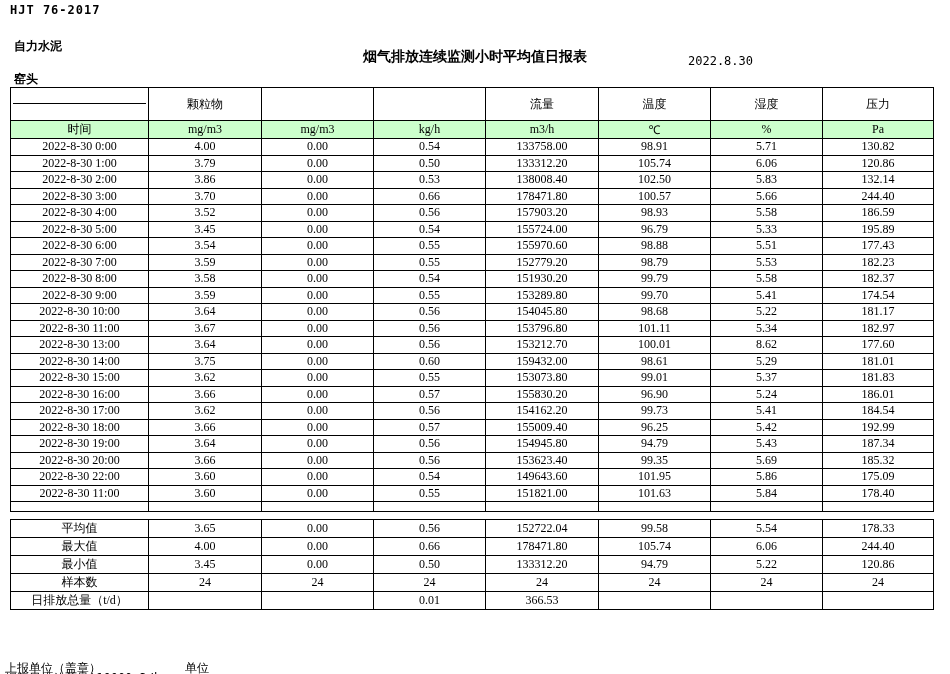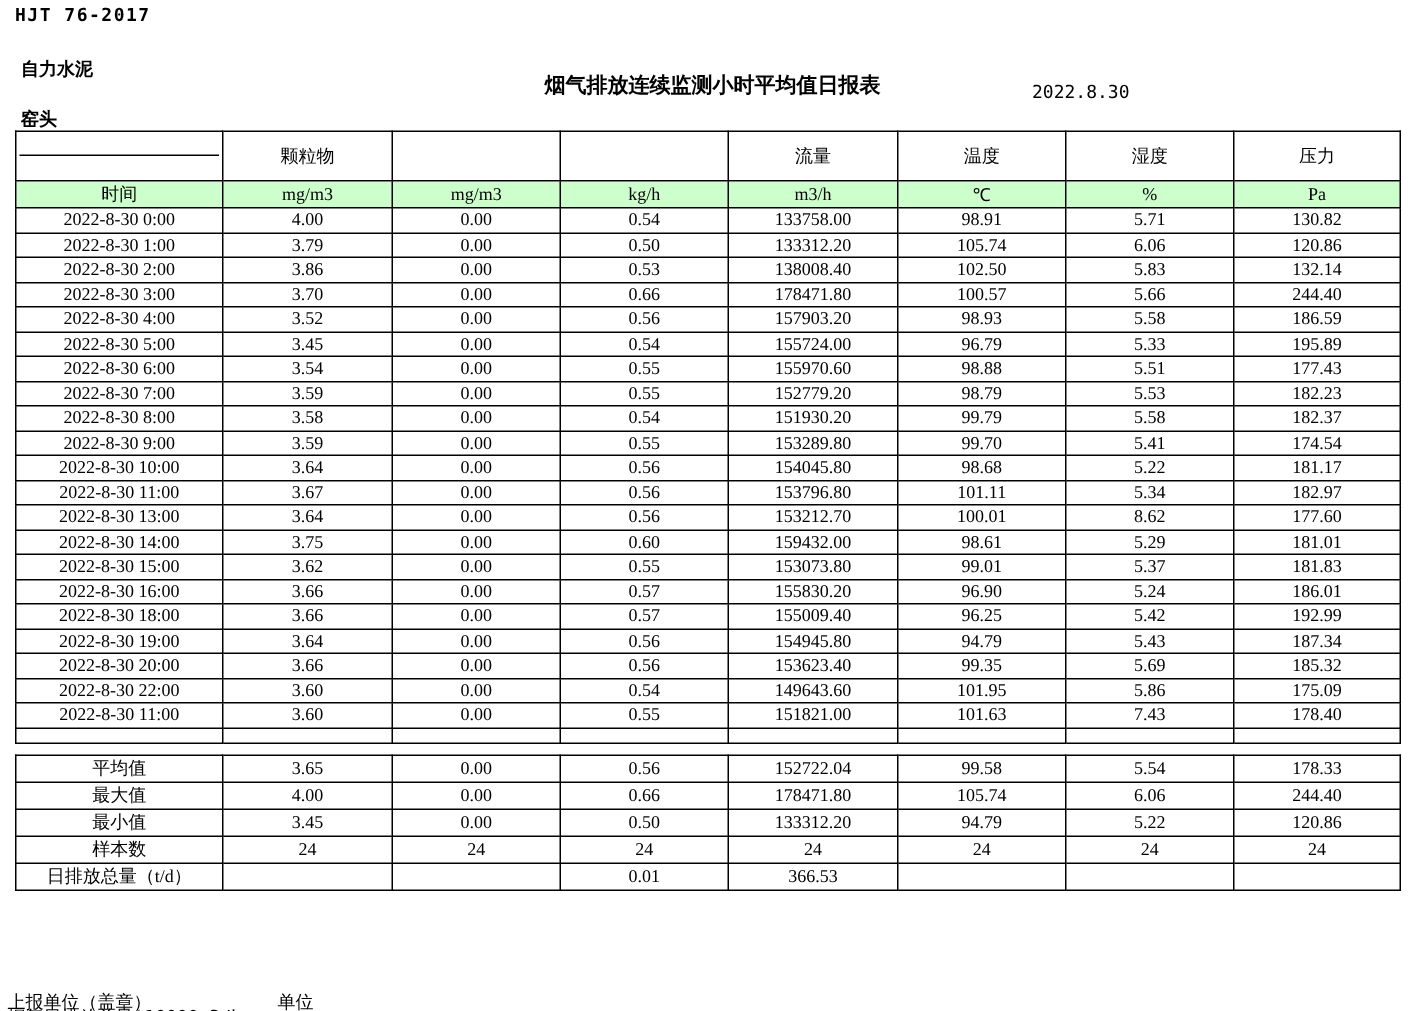--- a/index.html
+++ b/index.html
@@ -258,20 +258,30 @@
           <td>2022-8-30 16:00</td>
           <td>3.66</td>
           <td>0.00</td>
           <td>0.57</td>
           <td>155830.20</td>
           <td>96.90</td>
           <td>5.24</td>
           <td>186.01</td>
         </tr>
         <tr class="data-row">
+          <td>2022-8-30 17:00</td>
+          <td>3.62</td>
+          <td>0.00</td>
+          <td>0.56</td>
+          <td>154162.20</td>
+          <td>99.73</td>
+          <td>5.41</td>
+          <td>184.54</td>
+        </tr>
+        <tr class="data-row">
           <td>2022-8-30 18:00</td>
           <td>3.66</td>
           <td>0.00</td>
           <td>0.57</td>
           <td>155009.40</td>
           <td>96.25</td>
           <td>5.42</td>
           <td>192.99</td>
         </tr>
         <tr class="data-row">
@@ -304,21 +314,21 @@
           <td>5.86</td>
           <td>175.09</td>
         </tr>
         <tr class="data-row">
           <td>2022-8-30 11:00</td>
           <td>3.60</td>
           <td>0.00</td>
           <td>0.55</td>
           <td>151821.00</td>
           <td>101.63</td>
-          <td>7.43</td>
+          <td>5.84</td>
           <td>178.40</td>
         </tr>
         <tr class="empty-row">
           <td></td>
           <td></td>
           <td></td>
           <td></td>
           <td></td>
           <td></td>
           <td></td>

